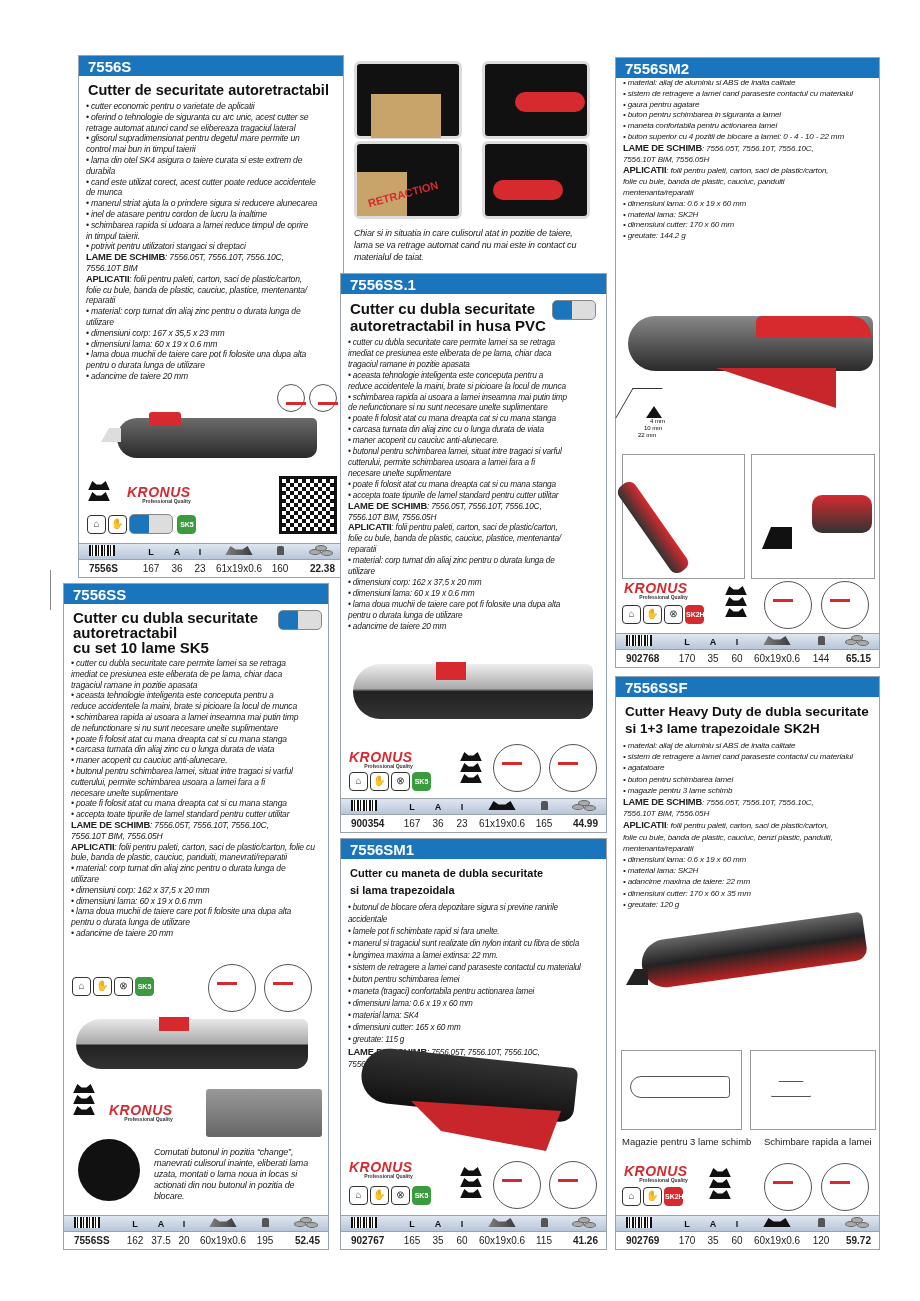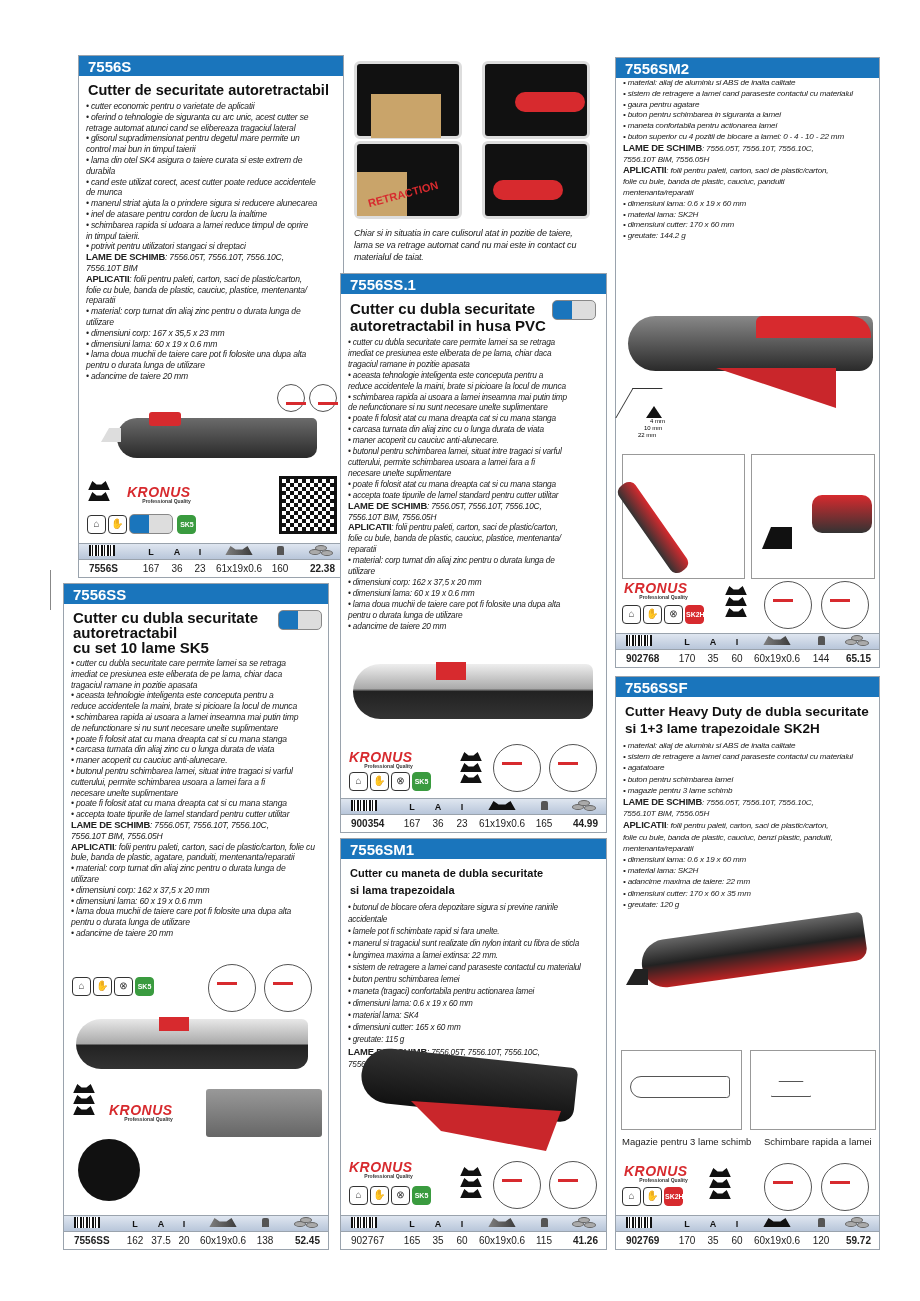--- a/index.html
+++ b/index.html
@@ -125,21 +125,21 @@
     <span class="line">• carcasa turnata din aliaj zinc cu o lunga durata de viata</span>
     <span class="line">• maner acoperit cu cauciuc anti-alunecare.</span>
     <span class="line">• butonul pentru schimbarea lamei, situat intre tragaci si varful</span>
     <span class="line">cutterului, permite schimbarea usoara a lamei fara a fi</span>
     <span class="line">necesare unelte suplimentare</span>
     <span class="line">• poate fi folosit atat cu mana dreapta cat si cu mana stanga</span>
     <span class="line">• accepta toate tipurile de lamel standard pentru cutter utilitar</span>
     <span class="line"><b>LAME DE SCHIMB</b><span>: 7556.05T, 7556.10T, 7556.10C,</span></span>
     <span class="line">7556.10T BIM, 7556.05H</span>
     <span class="line"><b>APLICATII</b><span>: folii pentru paleti, carton, saci de plastic/carton, folie cu</span></span>
-    <span class="line">bule, banda de plastic, agatare, panduiti, mentenanta/reparatii</span>
+    <span class="line">bule, banda de plastic, cauciuc, panduiti, manevrati/reparatii</span>
     <span class="line">• material: corp turnat din aliaj zinc pentru o durata lunga de</span>
     <span class="line">utilizare</span>
     <span class="line">• dimensiuni corp: 162 x 37,5 x 20 mm</span>
     <span class="line">• dimensiuni lama: 60 x 19 x 0.6 mm</span>
     <span class="line">• lama doua muchii de taiere care pot fi folosite una dupa alta</span>
     <span class="line">pentru o durata lunga de utilizare</span>
     <span class="line">• adancime de taiere 20 mm</span>
   </div>
   <div style="position:absolute;left:8px;top:393px">
     <span class="icon-box">⌂</span><span class="icon-box">✋</span><span class="icon-box">⊗</span><span class="icon-box sk5">SK5</span>
@@ -149,37 +149,44 @@
   <div class="knife" style="left:12px;top:435px;width:232px;height:50px;background:linear-gradient(#e8e8e8,#a9a9a9 50%,#222 52%,#333)"></div>
   <div style="position:absolute;left:95px;top:433px;width:30px;height:14px;background:#d72a2e"></div>
   <div class="blades" style="position:absolute;left:8px;top:500px">
       <span></span>
       <span></span>
       <span></span>
     </div>
   <div class="kronus" style="position:absolute;left:45px;top:518px"><span>KRONUS</span><small>Professional Quality</small></div>
   <div style="position:absolute;left:142px;top:505px;width:116px;height:48px;background:linear-gradient(#999,#666);border-radius:3px"></div>
   <div style="position:absolute;left:14px;top:555px;width:62px;height:62px;border-radius:50%;background:#111"></div>
+  <div class="body" style="position:absolute;left:90px;top:563px;font-size:9px;line-height:11px;padding:0">
+    <span class="line">Comutati butonul in pozitia “change”,</span>
+    <span class="line">manevrati culisorul inainte, eliberati lama</span>
+    <span class="line">uzata, montati o lama noua in locas si</span>
+    <span class="line">actionati din nou butonul in pozitia de</span>
+    <span class="line">blocare.</span>
+  </div>
   <div class="spec">
     <div class="spec-head">
       <span style="width:58px;padding-left:10px"><span class="barcode"></span></span>
       <span class="c" style="width:26px">L</span>
       <span class="c" style="width:26px">A</span>
       <span class="c" style="width:20px">I</span>
       <span class="c" style="width:58px"><span class="bladeg"></span></span>
       <span class="c" style="width:26px"><span class="weight"></span></span>
       <span style="flex:1;text-align:right;padding-right:8px"><span class="coins"><i style="left:0;top:4px"></i><i style="left:12px;top:5px"></i><i style="left:6px;top:0"></i></span></span>
     </div>
     <div class="spec-row">
       <span style="width:58px;padding-left:10px;font-weight:bold">7556SS</span>
       <span class="c" style="width:26px">162</span>
       <span class="c" style="width:26px">37.5</span>
       <span class="c" style="width:20px">20</span>
       <span class="c" style="width:58px">60x19x0.6</span>
-      <span class="c" style="width:26px">138</span>
+      <span class="c" style="width:26px">195</span>
       <span style="flex:1;text-align:right;padding-right:8px;font-weight:bold">52.45</span>
     </div>
   </div>
 </div>
 
 <div style="position:absolute;left:340px;top:55px;width:270px;height:215px">
   <div class="ph" style="left:14px;top:6px;width:108px;height:78px">
       <div style="position:absolute;left:14px;top:30px;width:70px;height:44px;background:#c9a46a"></div>
     </div>
   <div class="ph" style="left:14px;top:86px;width:108px;height:78px">
@@ -308,21 +315,21 @@
     <div class="spec-head">
       <span style="width:58px;padding-left:10px"><span class="barcode"></span></span>
       <span class="c" style="width:26px">L</span>
       <span class="c" style="width:26px">A</span>
       <span class="c" style="width:22px">I</span>
       <span class="c" style="width:58px"><span class="bladeg"></span></span>
       <span class="c" style="width:26px"><span class="weight"></span></span>
       <span style="flex:1;text-align:right;padding-right:8px"><span class="coins"><i style="left:0;top:4px"></i><i style="left:12px;top:5px"></i><i style="left:6px;top:0"></i></span></span>
     </div>
     <div class="spec-row">
-      <span style="width:58px;padding-left:10px;font-weight:normal">902767</span>
+      <span style="width:58px;padding-left:10px;font-weight:bold">902767</span>
       <span class="c" style="width:26px">165</span>
       <span class="c" style="width:26px">35</span>
       <span class="c" style="width:22px">60</span>
       <span class="c" style="width:58px">60x19x0.6</span>
       <span class="c" style="width:26px">115</span>
       <span style="flex:1;text-align:right;padding-right:8px;font-weight:bold">41.26</span>
     </div>
   </div>
 </div>
 

